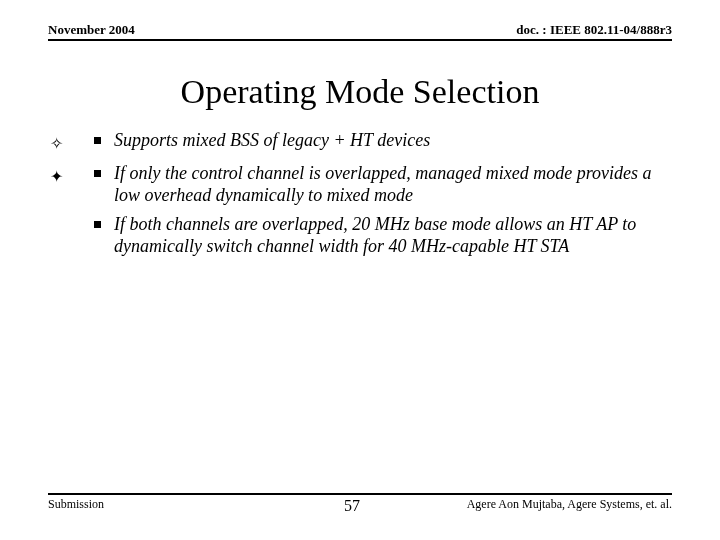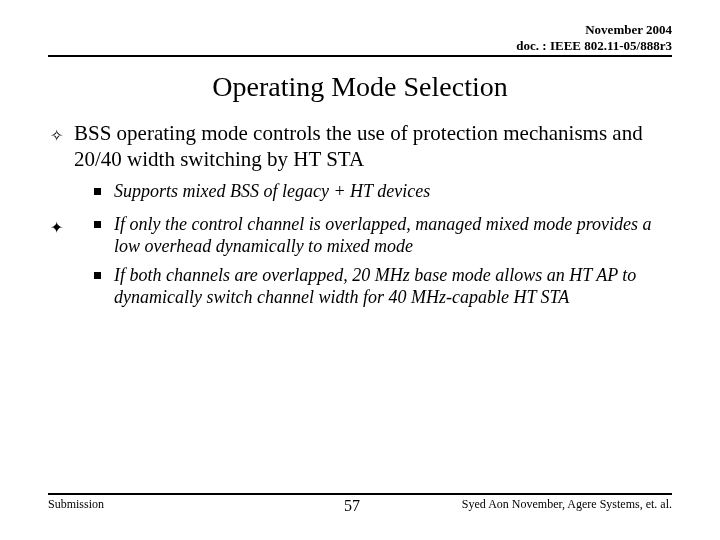--- a/index.html
+++ b/index.html
@@ -20,26 +20,25 @@
     position: relative;
   }
   .header-row {
     display: flex;
     justify-content: space-between;
     align-items: flex-end;
     font-weight: bold;
     font-size: 13px;
     border-bottom: 2px solid #000;
     padding-bottom: 1px;
-    flex-direction: column;
   }
   .title {
     text-align: center;
-    font-size: 28px;
-    margin: 14px 0 18px 0;
+    font-size: 34px;
+    margin: 32px 0 18px 0;
     font-weight: normal;
   }
   ul.top {
     list-style: none;
     margin: 0;
     padding: 0;
   }
   ul.top > li {
     position: relative;
     padding-left: 26px;
@@ -106,28 +105,27 @@
     background: #fff;
   }
 </style>
 </head>
 <body>
 
 <div class="page">
 
   <div class="header-row">
     <span>November 2004</span>
-    <span>doc. : IEEE 802.11-05/888r3</span>
+    <span>doc. : IEEE 802.11-04/888r3</span>
   </div>
 
   <div class="title">Operating Mode Selection</div>
 
   <ul class="top">
     <li class="open">
-      <span>BSS operating mode controls the use of protection mechanisms and 20/40 width switching by HT STA</span>
       <ul class="sub">
         <li>
           <span>Supports mixed BSS of legacy + HT devices</span>
         </li>
       </ul>
     </li>
     <li class="solid">
       <ul class="sub">
         <li>
           <span>If only the control channel is overlapped,  managed mixed mode provides a low overhead dynamically to mixed mode</span>
@@ -137,17 +135,17 @@
         </li>
       </ul>
     </li>
   </ul>
 
   <div class="footer">
     <div class="footer-line"></div>
     <div class="footer-row">
       <span class="left">Submission</span>
       <span class="center">57</span>
-      <span class="right">Syed Aon November, Agere Systems, et. al.</span>
+      <span class="right">Agere Aon Mujtaba, Agere Systems, et. al.</span>
     </div>
   </div>
 
 </div>
 
 </body></html>

